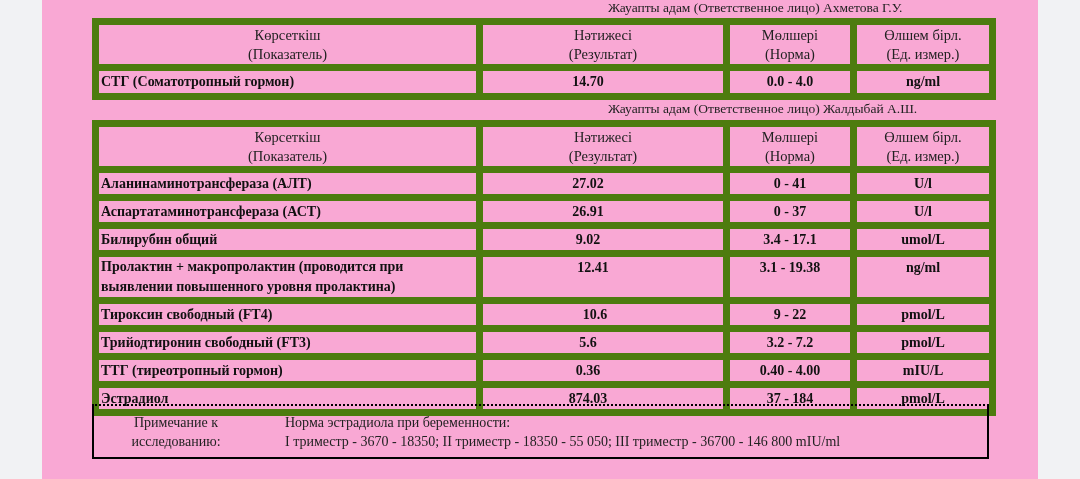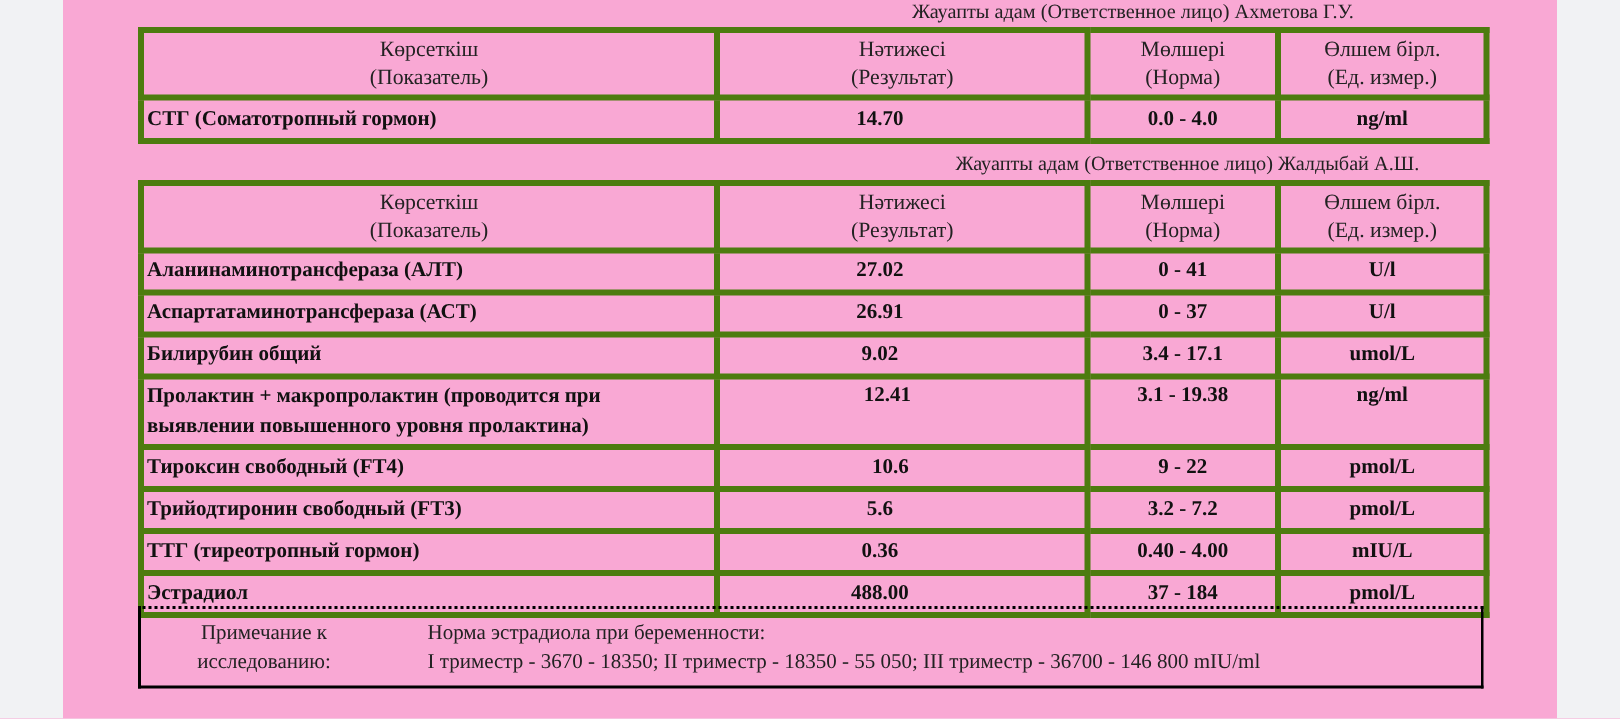--- a/index.html
+++ b/index.html
@@ -1,25 +1,25 @@
 <!DOCTYPE html>
 <html><head>
   <meta charset="utf-8">
   <style>
     * { box-sizing: border-box; margin: 0; padding: 0; }
     html, body { width: 1080px; height: 479px; overflow: hidden; }
     body { background: #f1f2f4; font-family: "Liberation Serif", "DejaVu Serif", serif; color: #111; position: relative; }
     .page { position: absolute; left: 42px; top: 0; width: 996px; height: 479px; background: #f9a8d4; }
     .resp { position: absolute; font-size: 13.5px; color: #222; white-space: nowrap; }
     .resp1 { left: 566px; top: 0px; }
-    .resp2 { left: 566px; top: 101px; margin-left: 29px; }
+    .resp2 { left: 566px; top: 101px; }
     table { position: absolute; left: 50px; border-collapse: collapse; table-layout: fixed; font-size: 14px; }
     .t1 { top: 18px; width: 897px; }
     .t2 { top: 120px; width: 897px; }
-    td, th { border: 4px solid #4d7c0f; vertical-align: middle; }
+    td, th { border: 7px solid #4d7c0f; vertical-align: middle; }
     th { font-weight: normal; text-align: center; font-size: 14.5px; line-height: 19px; color: #222; height: 45px; padding-top: 1px; }
     td.name { font-weight: bold; text-align: left; padding: 0 2px; font-size: 14px; line-height: 20px; }
     td.val { font-weight: bold; text-align: center; font-size: 14px; }
     td.top { vertical-align: top; padding-top: 3px; }
     tr.r td { height: 28px; }
     tr.r.tall td { height: 47px; border-radius: 19px; }
     tr.r1 td { height: 29px; }
     .th-line { display: block; }
     .note-box { position: absolute; left: 50px; top: 404px; width: 897px; height: 55px; border: 2px solid #000; border-top: 2px dotted #000; font-size: 14px; color: #222; }
     .note-label { position: absolute; left: 7px; top: 7px; line-height: 19px; width: 150px; text-align: center; }
@@ -136,21 +136,21 @@
       <td class="val">pmol/L</td>
     </tr>
     <tr class="r">
       <td class="name">ТТГ (тиреотропный гормон)</td>
       <td class="val"><span style="display:inline-block;margin-right:30px">0.36</span></td>
       <td class="val">0.40 - 4.00</td>
       <td class="val">mIU/L</td>
     </tr>
     <tr class="r">
       <td class="name">Эстрадиол</td>
-      <td class="val"><span style="display:inline-block;margin-right:30px">488.00</span></td>
+      <td class="val"><span style="display:inline-block;margin-right:30px">874.03</span></td>
       <td class="val">37 - 184</td>
       <td class="val">pmol/L</td>
     </tr>
   </tbody>
     </table>
 
   <div class="note-box">
     <div class="note-label">
       <span class="th-line">Примечание к</span>
       <span class="th-line">исследованию:</span>

